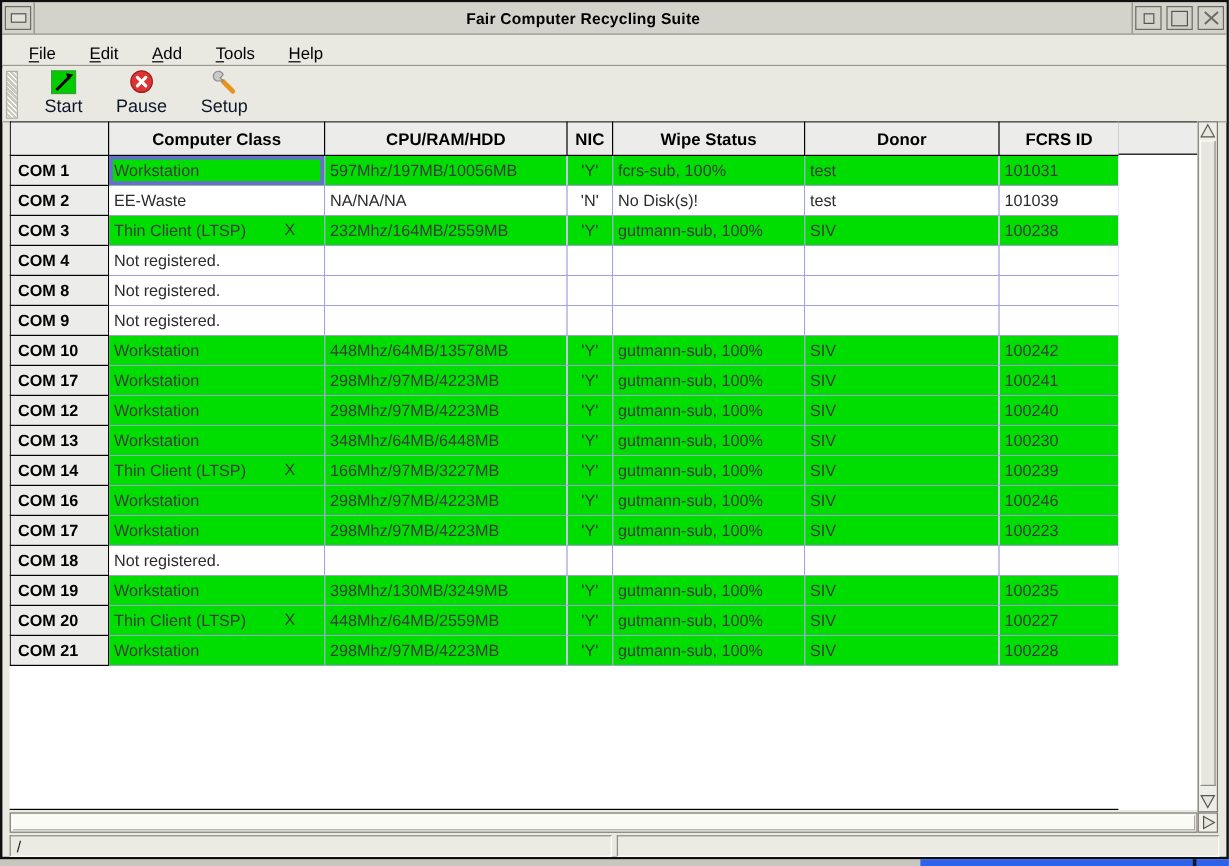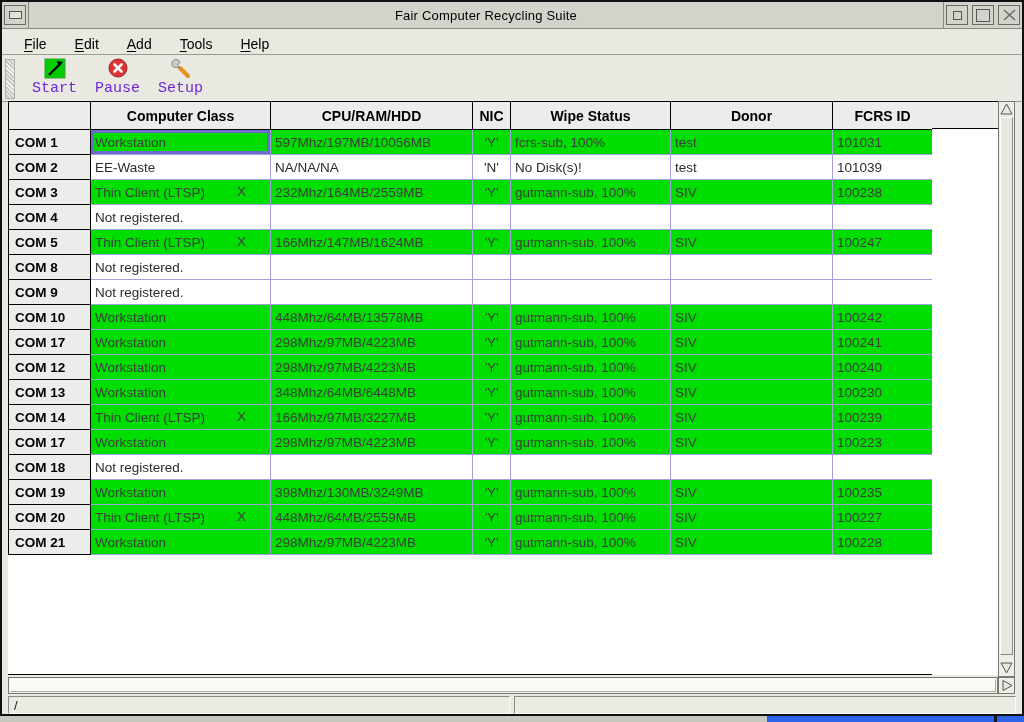--- a/index.html
+++ b/index.html
@@ -19,21 +19,21 @@
     background:#d3d3cb;border-bottom:1px solid #8a8a82;
     display:flex;align-items:center;
   }
   .tb-btn{
     width:22px;height:20px;margin:2px;flex:0 0 auto;
     display:flex;align-items:center;justify-content:center;
     border:1px solid #6b6b63;background:#d3d3cb;box-sizing:border-box;
   }
   .tb-sep{width:1px;height:100%;background:#8a8a82;flex:0 0 auto;}
   .tb-title{
-    flex:1;text-align:center;font-size:13px;font-weight:normal;color:#000;
+    flex:1;text-align:center;font-size:13px;font-weight:bold;color:#000;
     letter-spacing:0.2px;
   }
   .glyph-dash{width:11px;height:6px;border:1px solid #555;background:#e2e2da;}
   .glyph-smallsq{width:7px;height:7px;border:1px solid #555;}
   .glyph-square{width:12px;height:11px;border:1px solid #555;}
   
   .menubar{
     position:absolute;left:0;top:27px;right:0;height:26px;
     background:#e9e9e2;border-bottom:1px solid #9a9a92;
     display:flex;align-items:flex-end;padding-left:12px;box-sizing:border-box;
@@ -46,23 +46,23 @@
     position:absolute;left:0;top:54px;right:0;height:45px;
     background:#e9e9e2;border-bottom:1px solid #9a9a92;
     display:flex;align-items:flex-start;
   }
   .grip{
     width:8px;height:38px;margin:3px 8px 0 3px;
     border:1px solid #b0b0a8;
     background:repeating-linear-gradient(45deg,#fdfdf8 0 1px,#c9c9c1 1px 3px);
   }
   .tool-btn{
-    border:none;background:transparent;padding:2px 6px;margin:0 3px;
+    border:none;background:transparent;padding:2px 6px;margin:0 8px;
     display:flex;flex-direction:column;align-items:center;
-    font-family:Liberation Mono, monospace;font-size:15px;color:#6d28d9;line-height:17px;
+    font-family:Liberation Sans, sans-serif;font-size:15px;color:#0f172a;line-height:17px;
   }
   .tool-btn svg{display:block;margin-bottom:1px;}
   
   .sheet{
     position:absolute;left:6px;top:99px;width:926px;height:574px;
     overflow:hidden;background:#fff;border-bottom:1px solid #000;
     box-sizing:border-box;
   }
   table.grid{border-collapse:collapse;table-layout:fixed;width:924px;}
   table.grid col.c-rowhdr{width:82px;}
@@ -262,29 +262,20 @@
           <tr>
             <th>COM 4</th>
             <td>Not registered.</td>
             <td></td>
             <td class="center"></td>
             <td></td>
             <td></td>
             <td></td>
           </tr>
           <tr>
-            <th>COM 5</th>
-            <td class="hl">Thin Client (LTSP)<span class="mark">X</span></td>
-            <td class="hl">166Mhz/147MB/1624MB</td>
-            <td class="hl center">'Y'</td>
-            <td class="hl">gutmann-sub, 100%</td>
-            <td class="hl">SIV</td>
-            <td class="hl">100247</td>
-          </tr>
-          <tr>
             <th>COM 8</th>
             <td>Not registered.</td>
             <td></td>
             <td class="center"></td>
             <td></td>
             <td></td>
             <td></td>
           </tr>
           <tr>
             <th>COM 9</th>
@@ -332,20 +323,29 @@
             <td class="hl">100230</td>
           </tr>
           <tr>
             <th>COM 14</th>
             <td class="hl">Thin Client (LTSP)<span class="mark">X</span></td>
             <td class="hl">166Mhz/97MB/3227MB</td>
             <td class="hl center">'Y'</td>
             <td class="hl">gutmann-sub, 100%</td>
             <td class="hl">SIV</td>
             <td class="hl">100239</td>
+          </tr>
+          <tr>
+            <th>COM 16</th>
+            <td class="hl">Workstation</td>
+            <td class="hl">298Mhz/97MB/4223MB</td>
+            <td class="hl center">'Y'</td>
+            <td class="hl">gutmann-sub, 100%</td>
+            <td class="hl">SIV</td>
+            <td class="hl">100246</td>
           </tr>
           <tr>
             <th>COM 17</th>
             <td class="hl">Workstation</td>
             <td class="hl">298Mhz/97MB/4223MB</td>
             <td class="hl center">'Y'</td>
             <td class="hl">gutmann-sub, 100%</td>
             <td class="hl">SIV</td>
             <td class="hl">100223</td>
           </tr>

